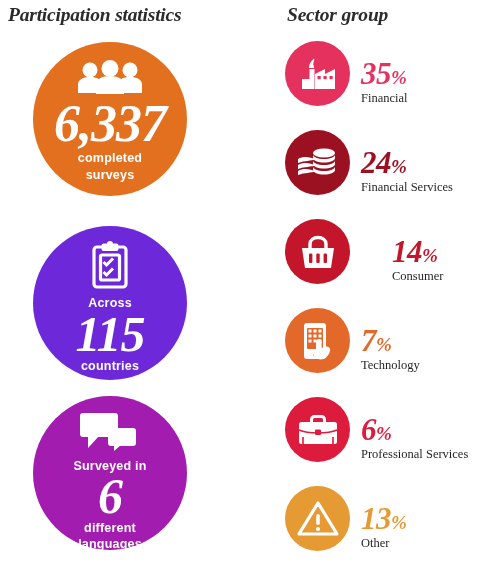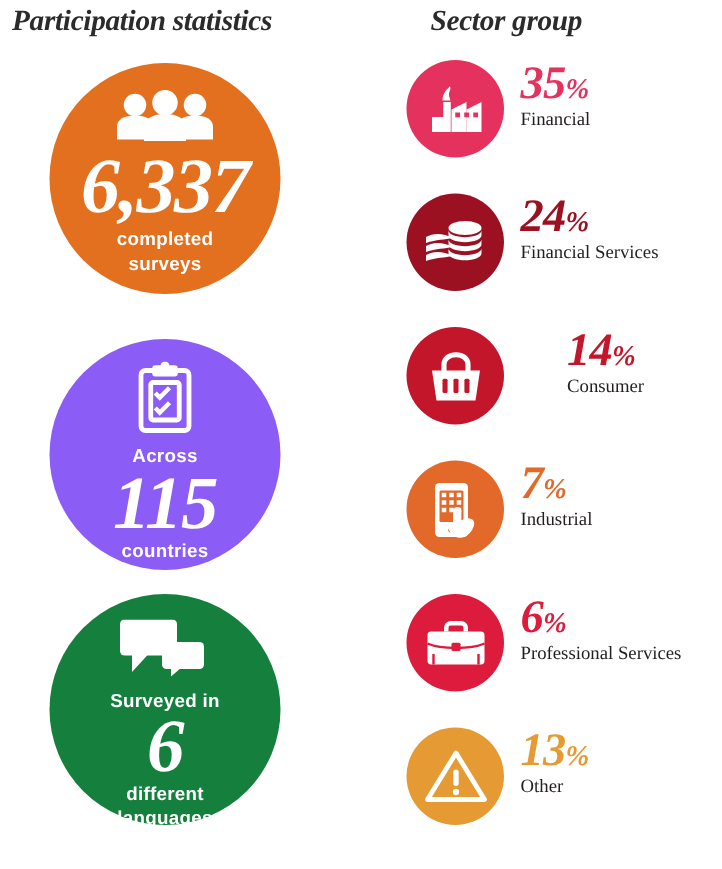--- a/index.html
+++ b/index.html
@@ -63,23 +63,23 @@
   #circle-countries .stat-bot{margin-top:2px;}
 
   #circle-languages{left:33px;top:396px;padding-top:17px;}
   #circle-languages .stat-top{margin-top:5px;}
   #circle-languages .stat-big{font-size:50px;margin-top:0px;}
   #circle-languages .stat-bot{margin-top:2px;}
 
   
   .sector-row{
     position:absolute;
-    left:271px;
+    left:285px;
     width:194px;height:66px;
-    display:flex;align-items:flex-start;
+    display:flex;align-items:flex-end;
   }
   .sector-badge{
     width:65px;height:65px;border-radius:50%;
     flex:0 0 65px;
     display:flex;align-items:center;justify-content:center;
   }
   .sector-text{
     margin-left:11px;
     display:flex;flex-direction:column;
     justify-content:center;
@@ -117,41 +117,41 @@
           <circle cx="32" cy="8.5" r="8.5"></circle>
           <path d="M18 34 V25 C18 19 24 16 32 16 C40 16 46 19 46 25 V34 Z"></path>
         </g>
       </svg>
     </span>
     <span class="stat-big">6,337</span>
     <span class="stat-bot">completed</span>
     <span class="stat-bot">surveys</span>
   </div>
 
-  <div class="stat-circle" id="circle-countries" style="background: #8b5cf6;">
+  <div class="stat-circle" id="circle-countries" style="background: #6d28d9;">
     <span class="stat-icon">
       <svg width="40" height="48" viewBox="0 0 40 48">
         <g fill="none" stroke="#ffffff" stroke-width="3.2">
           <rect x="4" y="6" width="32" height="40" rx="3"></rect>
           <rect x="11.5" y="2.5" width="17" height="7.5" rx="2" fill="#ffffff" stroke="none"></rect>
           <circle cx="20" cy="3" r="3" fill="#ffffff" stroke="none"></circle>
           <rect x="10.5" y="14" width="19" height="25" rx="1.5"></rect>
         </g>
         <g fill="none" stroke="#ffffff" stroke-width="3">
           <polyline points="13.5,21 16.5,24 23,17.5"></polyline>
           <polyline points="13.5,31 16.5,34 23,27.5"></polyline>
         </g>
       </svg>
     </span>
     <span class="stat-top">Across</span>
     <span class="stat-big">115</span>
     <span class="stat-bot">countries</span>
   </div>
 
-  <div class="stat-circle" id="circle-languages" style="background: #15803d;">
+  <div class="stat-circle" id="circle-languages" style="background: #a21caf;">
     <span class="stat-icon">
       <svg width="60" height="38" viewBox="0 0 60 38">
         <g fill="#ffffff">
           <rect x="0" y="0" width="38" height="24" rx="3"></rect>
           <polygon points="8,23 8,35 19,23"></polygon>
           <rect x="28" y="15" width="28" height="18" rx="3"></rect>
           <polygon points="34,32 34,38 41,32"></polygon>
         </g>
       </svg>
     </span>
@@ -247,21 +247,21 @@
             <rect x="19.5" y="18.5" width="3" height="3"></rect>
         </g>
         <circle cx="16" cy="33" r="2.2" fill="#E2692A"></circle>
         <path d="M20 18 c1.6 0 2.6 1.3 2.6 2.8 v6.2 c1.8-1 3.6-1.6 5.4-1.4 c2.4 .3 3.6 2 3 4.4 c-.7 3-2.6 6-5.8 7.6 c-2.8 1.4-6.4 1.1-8.6-1 c-1.6-1.5-2.6-3.6-3.6-5.7 c-.6-1.3 .3-2.6 1.7-2.6 c1 0 1.7 .6 2.3 1.6 V20.8 C17 19.3 18.4 18 20 18 z" fill="#ffffff"></path>
       </svg>
     </div>
     <div class="sector-text">
       <div class="sector-pct" style="color: rgb(226, 105, 42);">
         <span>7</span><span class="sym">%</span>
       </div>
-      <div class="sector-label" style="color: rgb(35, 31, 32);">Industrial</div>
+      <div class="sector-label" style="color: rgb(35, 31, 32);">Technology</div>
     </div>
   </div>
 
   <div class="sector-row" style="top:396px;">
     <div class="sector-badge" style="background: rgb(221, 27, 60);">
       <svg width="42" height="34" viewBox="0 0 42 34">
         <g fill="none" stroke="#ffffff" stroke-width="3">
           <path d="M14.5 9 V6.5 C14.5 4.8 15.8 3.5 17.5 3.5 h7 c1.7 0 3 1.3 3 3 V9"></path>
         </g>
         <rect x="2" y="9" width="38" height="22" rx="2.5" fill="#ffffff"></rect>

